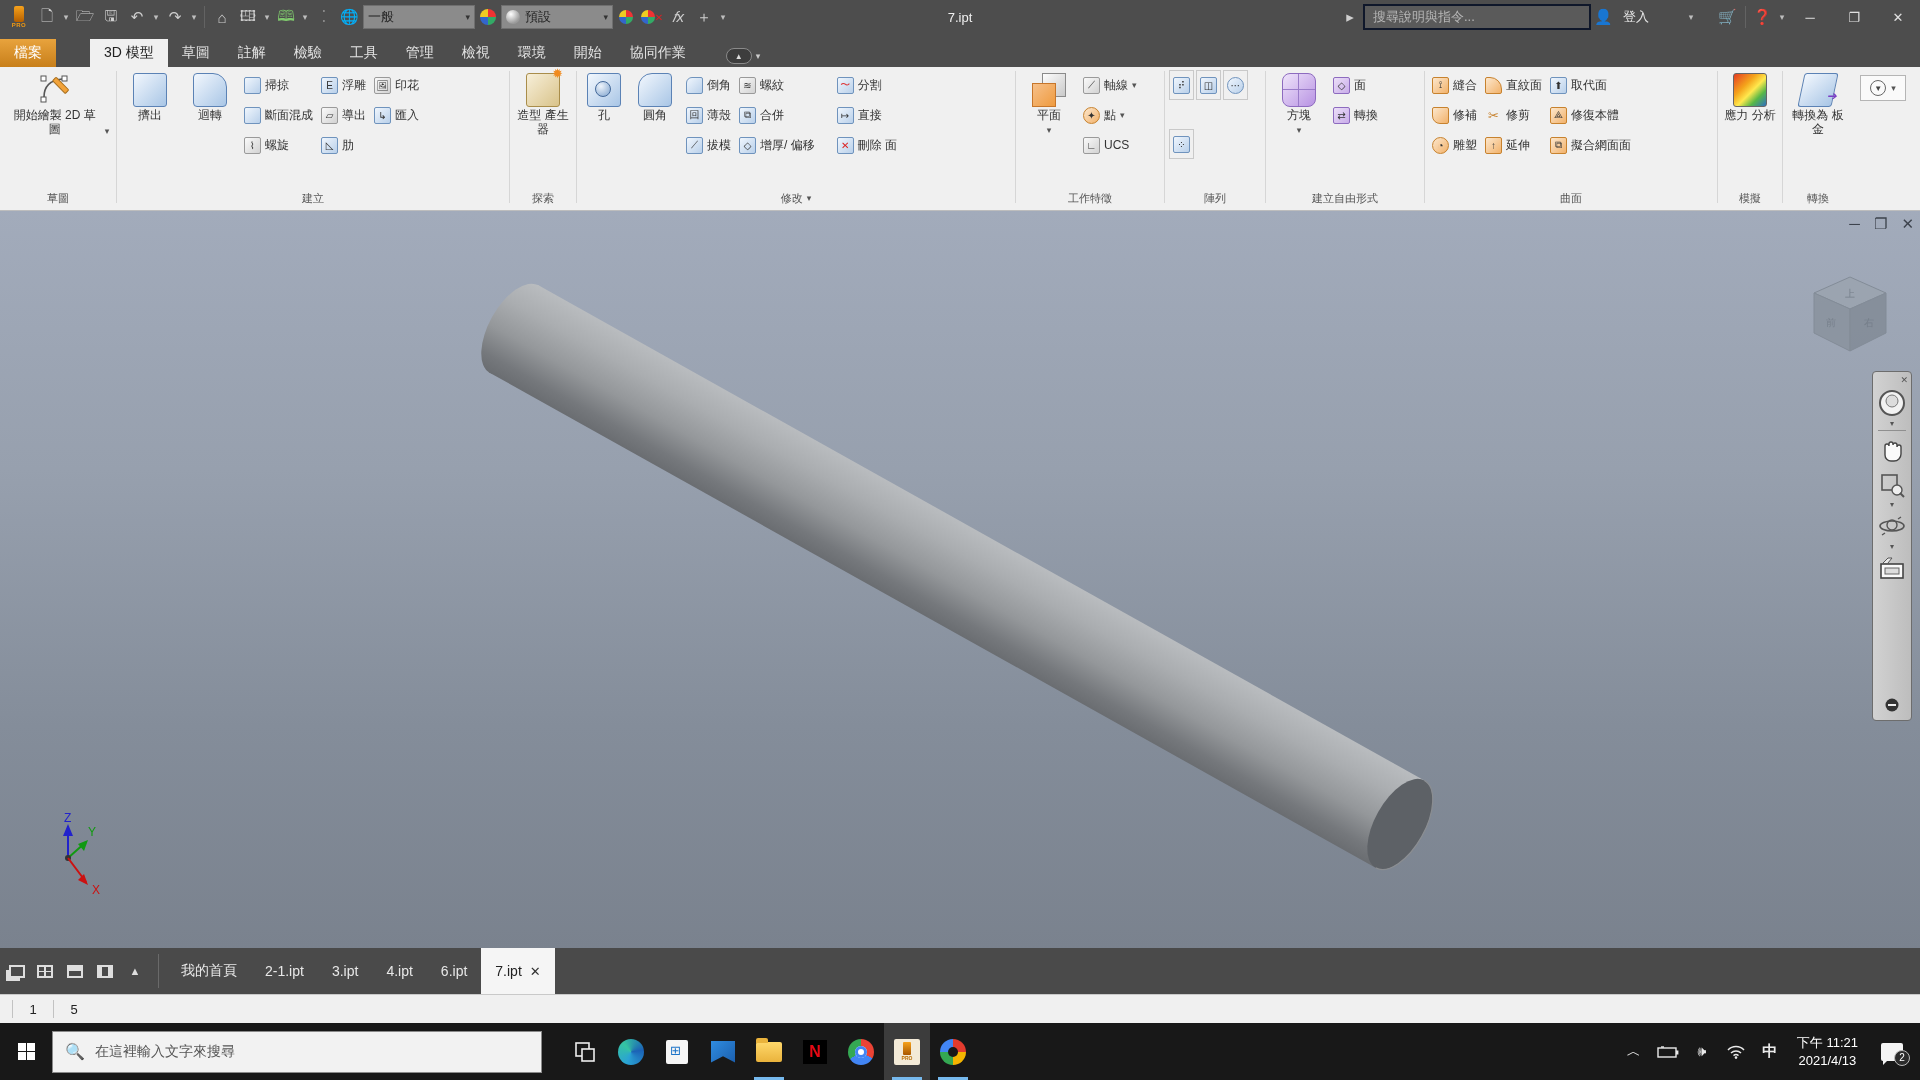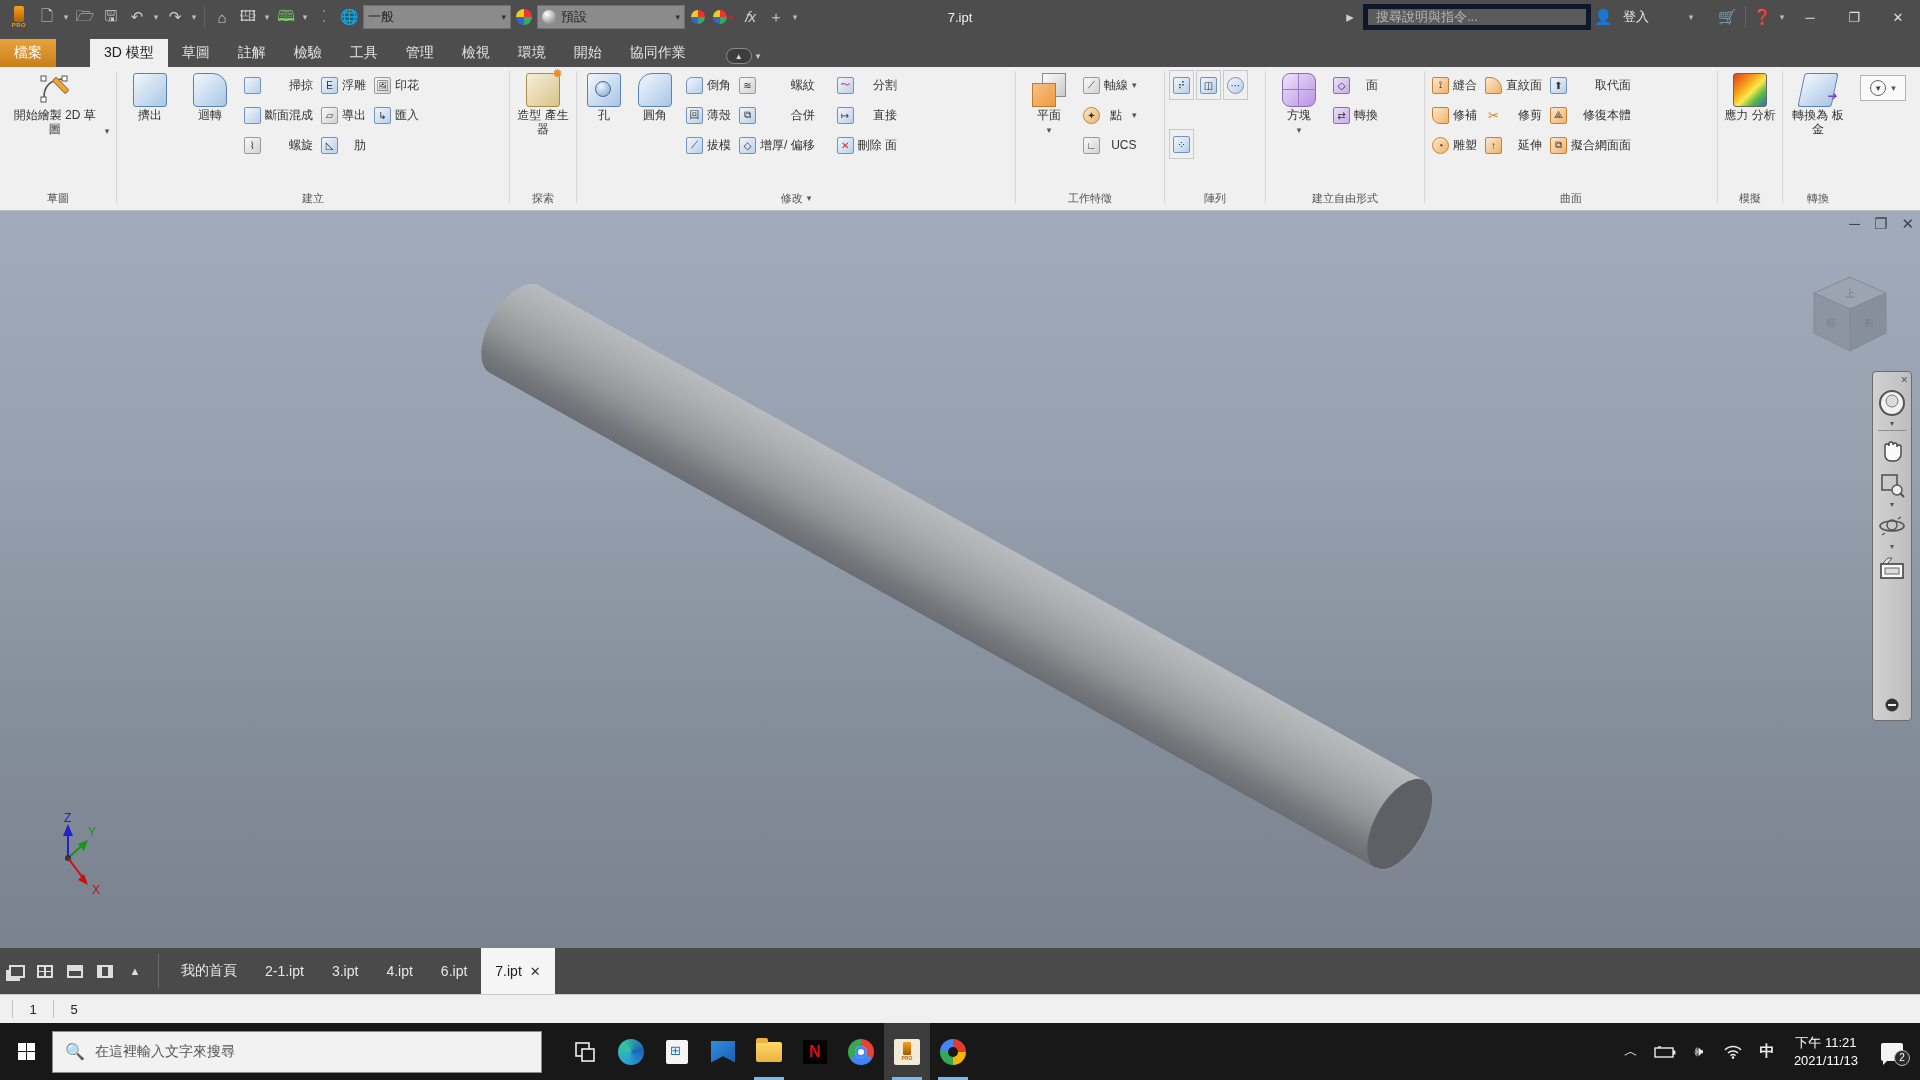--- a/index.html
+++ b/index.html
@@ -12,30 +12,30 @@
   .tb-ico { width:26px; height:24px; display:flex; align-items:center; justify-content:center;
     color:#cfcfcf; font-size:15px; flex:none; }
   .tb-caret { width:12px; color:#bdbdbd; font-size:9px; text-align:center; flex:none; }
   .tb-sep { width:1px; height:22px; background:#636363; margin:0 4px; flex:none; }
   #inv-logo { width:30px; height:30px; margin-left:4px; display:flex; flex-direction:column;
     align-items:center; justify-content:center; flex:none; }
   #inv-logo .stem { width:10px; height:16px; background:linear-gradient(180deg,#f6a21c,#b55f00);
     border-radius:2px; }
   #inv-logo .pro { font-size:6px; color:#f29b13; font-weight:bold; letter-spacing:.5px; }
   .tb-combo { height:24px; background:#8b8b8b; border:1px solid #6f6f6f; color:#222;
-    display:flex; align-items:center; padding:0 4px; gap:5px; width:148px; flex:none; }
+    display:flex; align-items:center; padding:0 4px; gap:5px; width:112px; flex:none; }
   .tb-combo .cv { flex:1; }
   .tb-combo .ca { color:#333; font-size:9px; }
   .ball { width:14px; height:14px; border-radius:50%;
     background:radial-gradient(circle at 35% 30%, #fff, #9a9a9a 70%); flex:none; }
   .wheel { width:16px; height:16px; border-radius:50%; flex:none;
     background:conic-gradient(#e33 0 25%, #3a6 25% 50%, #36c 50% 75%, #ec2 75% 100%); }
   #tb-title { position:absolute; left:0; width:1920px; text-align:center; color:#f0f0f0;
     pointer-events:none; }
-  #tb-search { width:228px; height:26px; background:#5a5a5a; border:5px solid #0f172a;
+  #tb-search { width:228px; height:26px; background:#5a5a5a; border:2px solid #0f172a;
     color:#b5b5b5; display:flex; align-items:center; padding:0 8px; flex:none; }
   .win-btn { width:44px; height:30px; display:flex; align-items:center; justify-content:center;
     color:#e0e0e0; font-size:13px; flex:none; }
 
   
   #tabrow { position:absolute; left:0; top:34px; width:1920px; height:33px; background:#4d4d4d;
     display:flex; align-items:flex-end; font-size:14px; }
   .rtab { height:28px; padding:0 14px; display:flex; align-items:center; color:#e2e2e2; flex:none; }
   .rtab.file { background:linear-gradient(180deg,#e8a33d,#c87f1a); color:#fff; height:28px; }
   .rtab.active { background:#f0f0f0; color:#222;margin-left:34px; }
@@ -50,21 +50,21 @@
   .rgroup { display:flex; flex-direction:column; height:100%; flex:none; }
   .rg-body { flex:1; display:flex; align-items:flex-start; padding:3px 4px 0 4px; gap:2px; }
   .rg-label { height:24px; display:flex; align-items:center; justify-content:center; gap:4px;
     color:#555; font-size:11px; }
   .rg-sep { width:1px; background:#d6d6d6; height:132px; margin-top:4px; flex:none; }
   .btn-big { width:58px; display:flex; flex-direction:column; align-items:center; gap:2px;
     padding-top:3px; font-size:12px; color:#333; text-align:center; line-height:1.15; }
   .btn-big .bb-label { width:56px; }
   .bcol { display:flex; flex-direction:column; }
   .btn-sm { height:30px; display:flex; align-items:center; gap:4px; font-size:12px; color:#333;
-    padding:0 3px; white-space:nowrap;justify-content:space-between; }
+    padding:0 3px; white-space:nowrap; }
   .ic { width:17px; height:17px; border-radius:2px; flex:none; display:flex; align-items:center;
     justify-content:center; font-size:10px; color:#333; }
   .ic-b { background:linear-gradient(135deg,#f0f6fd,#b9d0ea); border:1px solid #6f93bd; }
   .ic-o { background:linear-gradient(135deg,#fce7cd,#f2b26b); border:1px solid #c7822e; }
   .ic-p { background:linear-gradient(135deg,#ece0f8,#c8abe9); border:1px solid #8d6bbf; }
   .ic-g { background:linear-gradient(135deg,#fafafa,#d2d2d2); border:1px solid #9a9a9a; }
   .big-ic { width:34px; height:34px; border-radius:3px; position:relative; }
   .bi-blue { background:linear-gradient(135deg,#f2f7fd,#a9c6e6); border:1px solid #5b82b5; }
   .bi-purple { background:linear-gradient(135deg,#efe4fa,#b893e3); border:1px solid #8d6bbf; }
   .bi-tan { background:linear-gradient(135deg,#f7efd9,#d9c38a); border:1px solid #a98d4a; }
@@ -740,20 +740,20 @@
     <div class="tray-ico">🕪</div>
     <div class="tray-ico">
       <svg width="18" height="14" viewBox="0 0 18 14">
           <path d="M1 5 A11 11 0 0 1 17 5 M4 8 A7.5 7.5 0 0 1 14 8 M6.5 10.6 A4 4 0 0 1 11.5 10.6" fill="none" stroke="#eaeaea" stroke-width="1.5"></path>
           <circle cx="9" cy="12.6" r="1.3" fill="#eaeaea"></circle>
         </svg>
     </div>
     <div class="tray-ico ime">中</div>
     <div id="clock">
       <div>下午 11:21</div>
-      <div>2021/11/13</div>
+      <div>2021/4/13</div>
     </div>
     <div id="notif">
       <span class="bubble"></span>
       <span class="badge">2</span>
     </div>
   </div>
 </div>
 
 </body></html>

